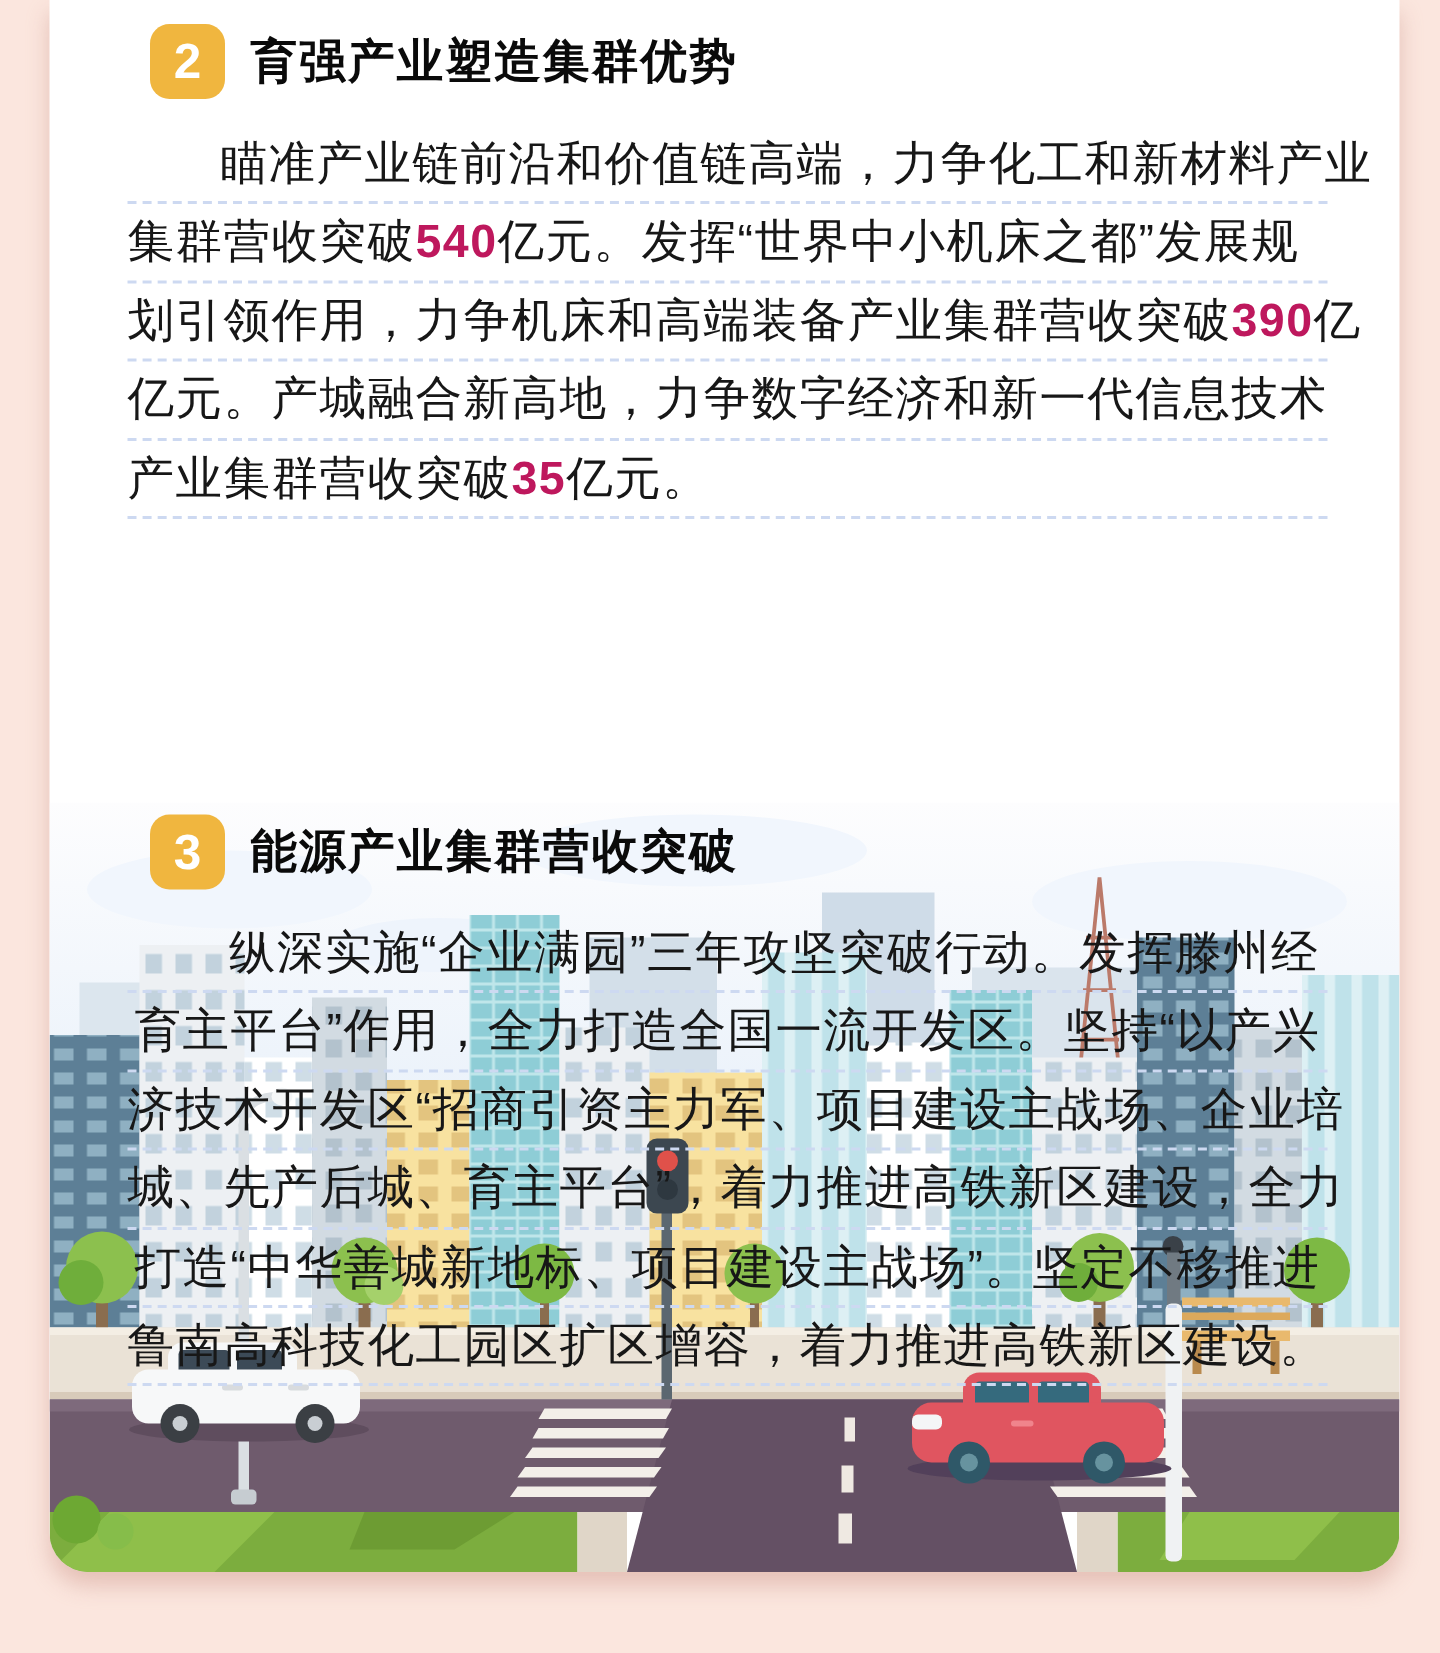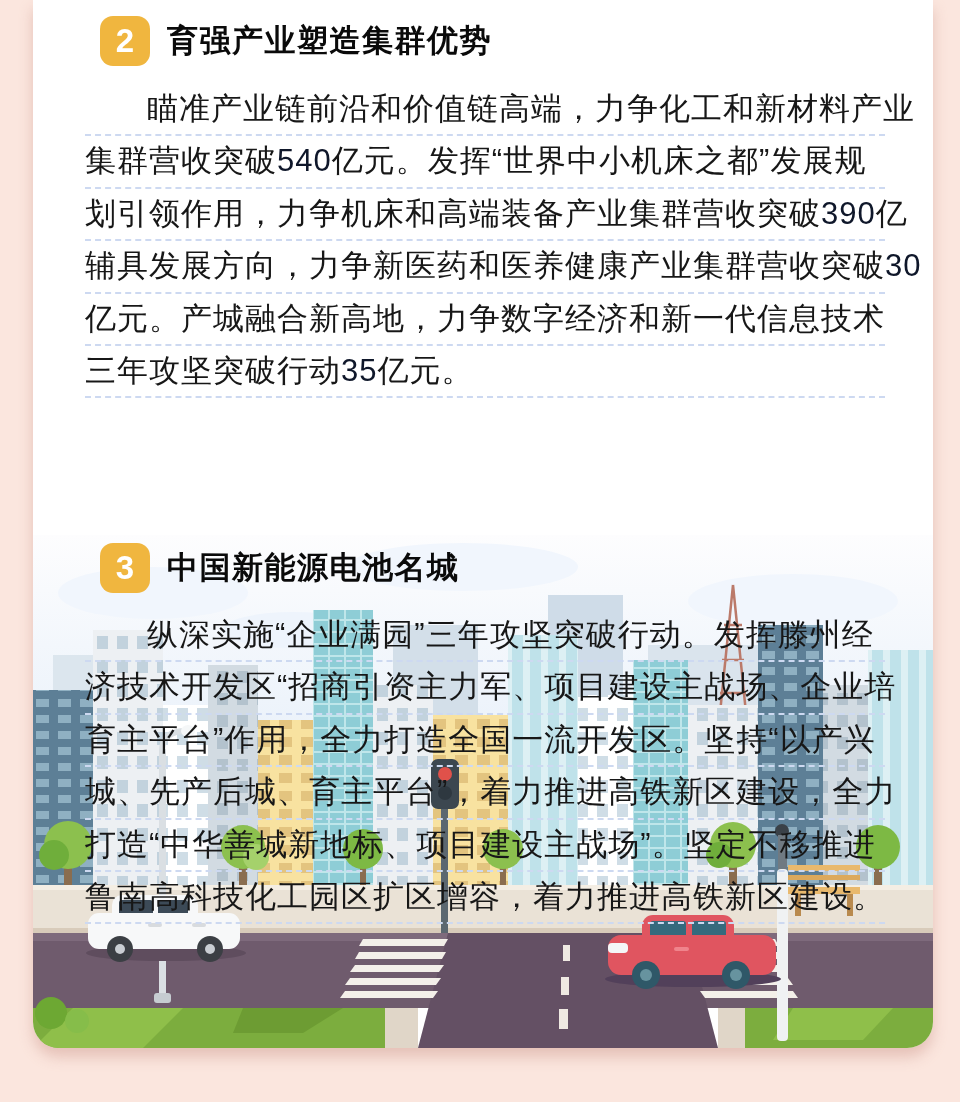--- a/index.html
+++ b/index.html
@@ -22,27 +22,27 @@
     width:50px;height:50px;border-radius:13px;background:#f0b63f;
     color:#ffffff;font-size:33px;font-weight:700;
     display:flex;align-items:center;justify-content:center;flex:0 0 auto;
   }
   .title{margin:0;font-size:31px;font-weight:700;color:#0a0a0a;letter-spacing:1.5px;text-align:right;}
   .para{
     position:absolute;left:52px;width:800px;z-index:2;
     font-size:31px;color:#171717;letter-spacing:1px;
   }
   .p1{top:84px;}
-  .p2{top:610px;}
+  .p2{top:610px;text-align:center;}
   .tline{
     height:50.4px;line-height:50.4px;white-space:nowrap;
     border-bottom:2px dashed #cdd9f1;overflow:visible;
   }
   .tline.first{padding-left:62px;}
-  .hl{color:#0f172a;font-weight:400;}
+  .hl{color:#be185d;font-weight:700;}
 </style>
 </head>
 <body>
 
 <div class="page">
   <div class="card">
 
     <svg class="city" viewBox="0 0 900 513" preserveAspectRatio="none">
       <defs>
         <linearGradient id="sky" x1="0" y1="0" x2="0" y2="1">
@@ -247,32 +247,31 @@
     </svg>
 
     <div class="sec sec2">
       <div class="badge">2</div>
       <h2 class="title">育强产业塑造集群优势</h2>
     </div>
     <div class="para p1">
         <div class="tline first"><span>瞄准产业链前沿和价值链高端，力争化工和新材料产业</span></div>
         <div class="tline"><span>集群营收突破</span><span class="hl">540</span><span>亿元。发挥“世界中小机床之都”发展规</span></div>
         <div class="tline"><span>划引领作用，力争机床和高端装备产业集群营收突破</span><span class="hl">390</span><span>亿</span></div>
-        <div class="tline"><span>辅具发展方向，力争新医药和医养健康产业集群营收突破</span><span class="hl">30</span></div>
         <div class="tline"><span>亿元。产城融合新高地，力争数字经济和新一代信息技术</span></div>
-        <div class="tline"><span>三年攻坚突破行动</span><span class="hl">35</span><span>亿元。</span></div>
+        <div class="tline"><span>产业集群营收突破</span><span class="hl">35</span><span>亿元。</span></div>
       </div>
 
     <div class="sec sec3">
       <div class="badge">3</div>
-      <h2 class="title">中国新能源电池名城</h2>
+      <h2 class="title">能源产业集群营收突破</h2>
     </div>
     <div class="para p2">
         <div class="tline first"><span>纵深实施“企业满园”三年攻坚突破行动。发挥滕州经</span></div>
+        <div class="tline"><span>育主平台”作用，全力打造全国一流开发区。坚持“以产兴</span></div>
         <div class="tline"><span>济技术开发区“招商引资主力军、项目建设主战场、企业培</span></div>
-        <div class="tline"><span>育主平台”作用，全力打造全国一流开发区。坚持“以产兴</span></div>
         <div class="tline"><span>城、先产后城、育主平台”，着力推进高铁新区建设，全力</span></div>
         <div class="tline"><span>打造“中华善城新地标、项目建设主战场”。坚定不移推进</span></div>
         <div class="tline"><span>鲁南高科技化工园区扩区增容，着力推进高铁新区建设。</span></div>
       </div>
 
   </div>
 </div>
 
 </body></html>

